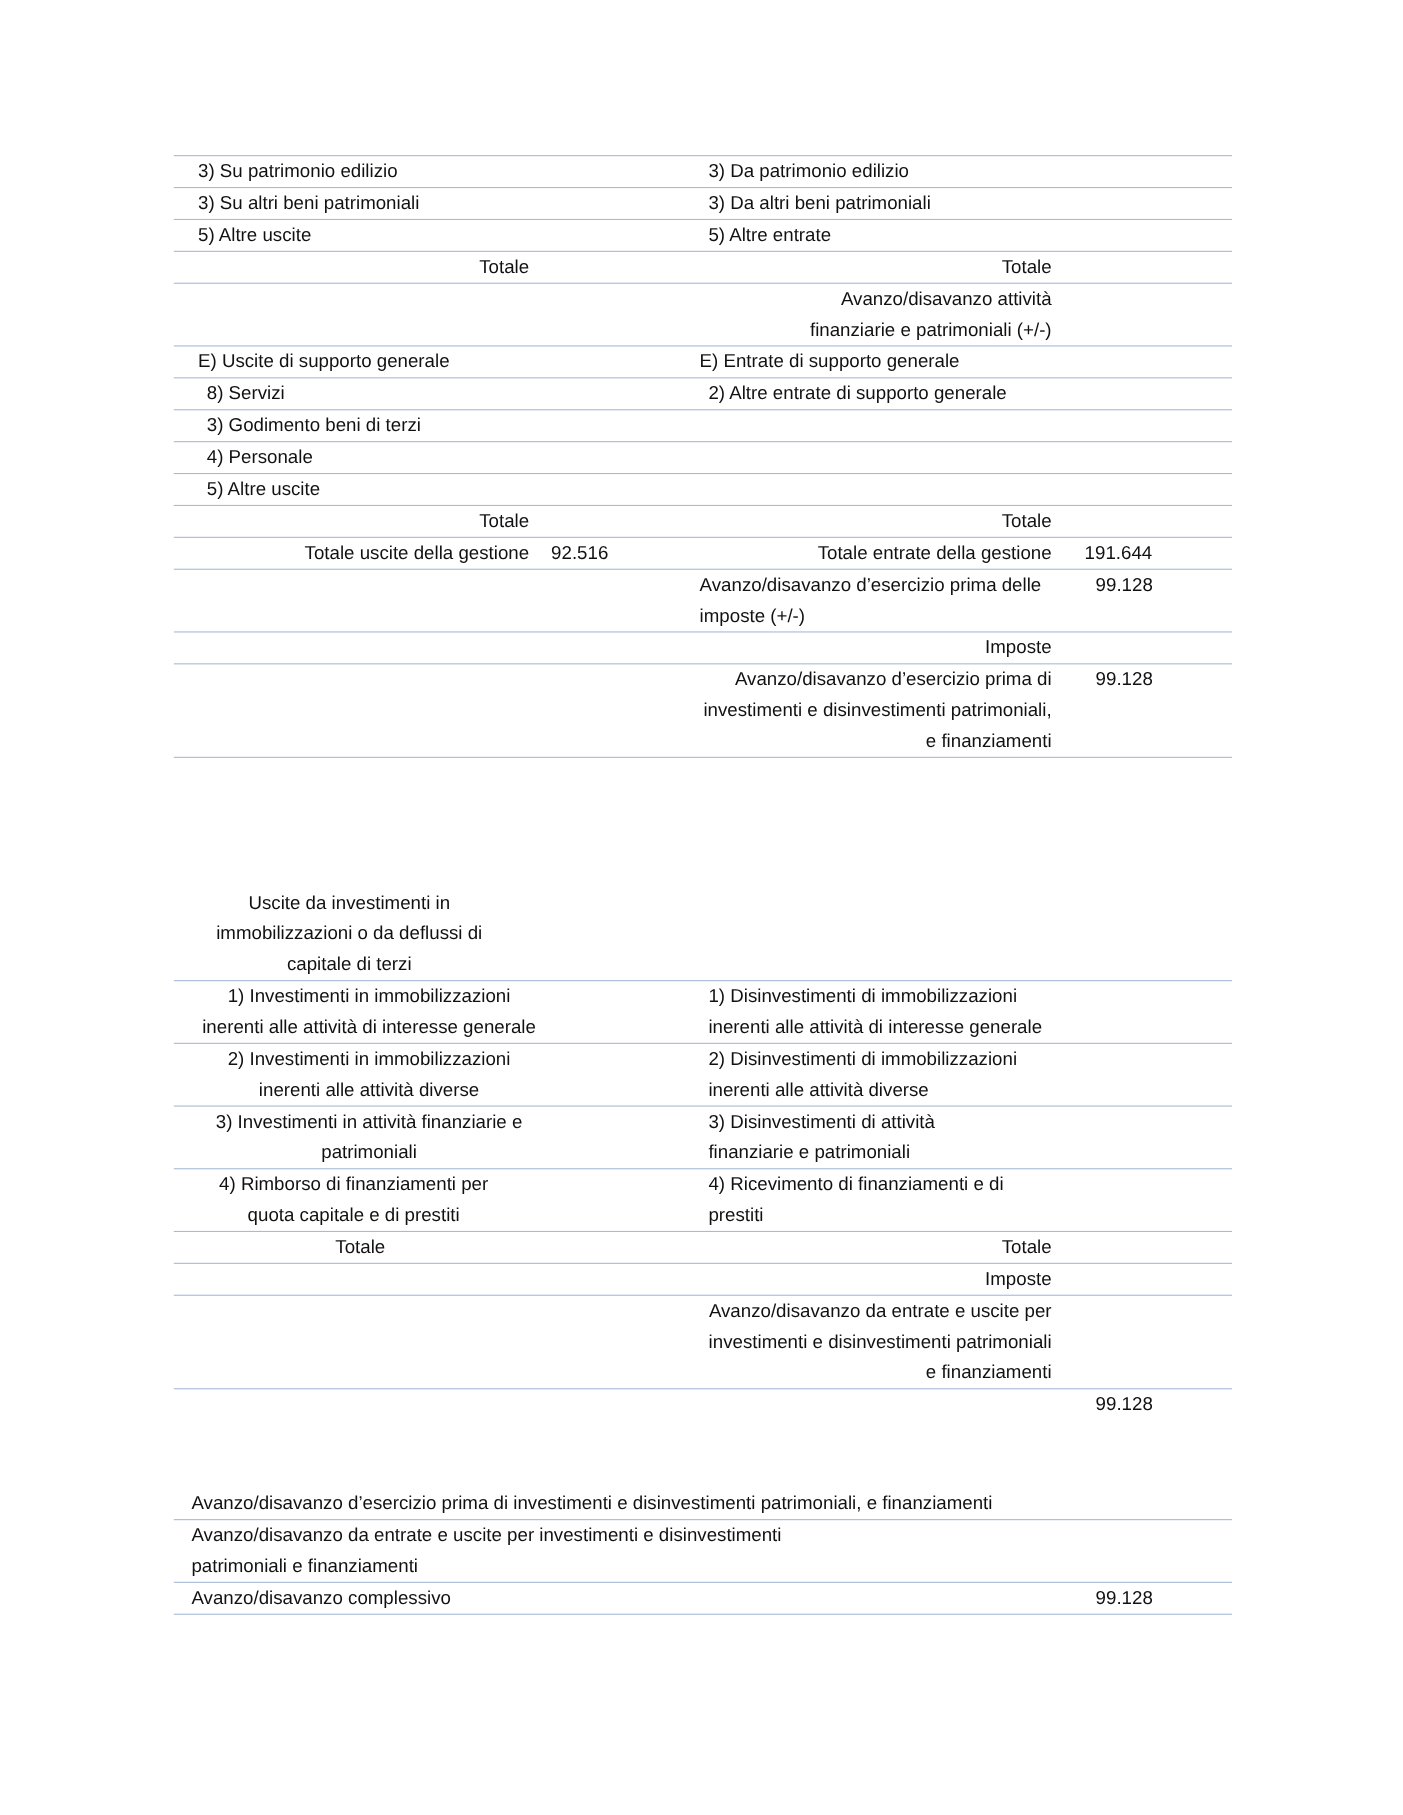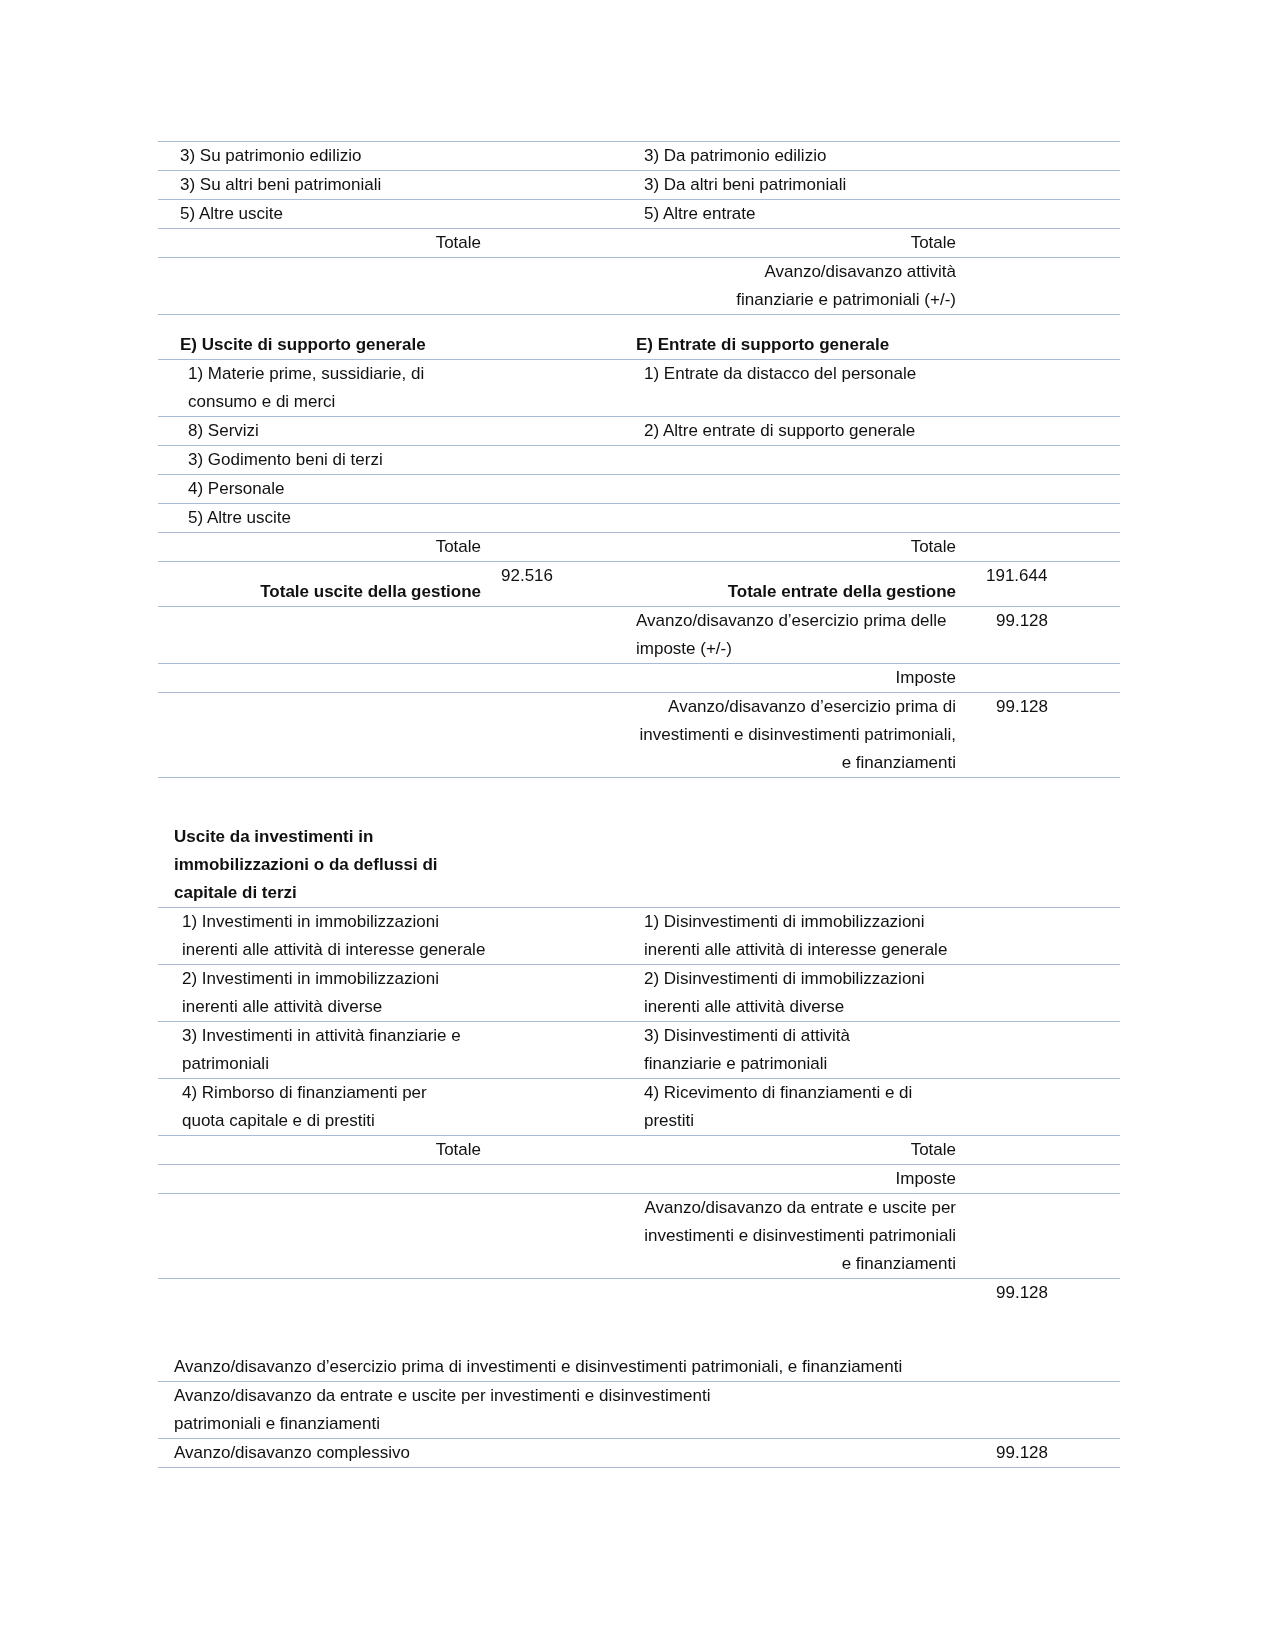--- a/index.html
+++ b/index.html
@@ -8,22 +8,22 @@
   .tbl { position:absolute; left:158px; width:962px; }
   .row { display:flex; border-bottom:1.5px solid #a7bbd6; box-sizing:border-box; }
   .row.top { border-top:1.5px solid #a7bbd6; }
   .row.noline { border-bottom:none; }
   .c { box-sizing:border-box; line-height:28px; padding:0; }
   .c1 { width:343px; padding-left:30px; }
   .c2 { width:135px; }
   .c3 { width:340px; padding-left:10px; }
   .c4 { width:144px; }
   .r { text-align:right; padding-right:20px; padding-left:0; }
-  .b { font-weight:bold;margin-top:16px; }
-  .sec2 .c1 { padding-left:16px; }
+  .b { font-weight:normal; }
+  .sec2 .c1 { padding-left:16px;text-align:center; }
   .sec2 .c3 { padding-left:0px; }
   .sec2 .item1 { padding-left:24px; }
   .sec2 .item3 { padding-left:8px; }
   .full { width:818px; padding-left:16px; }
 </style>
 </head>
 <body>
 
 <div class="tbl" style="top:141px;">
   <div class="row top">
@@ -54,26 +54,20 @@
     <div class="c c1"></div>
     <div class="c c2"></div>
     <div class="c c3 r" style="padding-left:60px">Avanzo/disavanzo attività finanziarie e patrimoniali (+/-)</div>
     <div class="c c4"></div>
   </div>
 
   <div class="row">
     <div class="c c1 b" style="padding-left:22px">E) Uscite di supporto generale</div>
     <div class="c c2"></div>
     <div class="c c3 b" style="padding-left:0">E) Entrate di supporto generale</div>
-    <div class="c c4"></div>
-  </div>
-  <div class="row">
-    <div class="c c1" style="padding-right:20px">1) Materie prime, sussidiarie, di consumo e di merci</div>
-    <div class="c c2"></div>
-    <div class="c c3" style="padding-left:8px">1) Entrate da distacco del personale</div>
     <div class="c c4"></div>
   </div>
   <div class="row">
     <div class="c c1">8) Servizi</div>
     <div class="c c2"></div>
     <div class="c c3" style="padding-left:8px;padding-right:60px">2) Altre entrate di supporto generale</div>
     <div class="c c4"></div>
   </div>
   <div class="row">
     <div class="c c1">3) Godimento beni di terzi</div>

